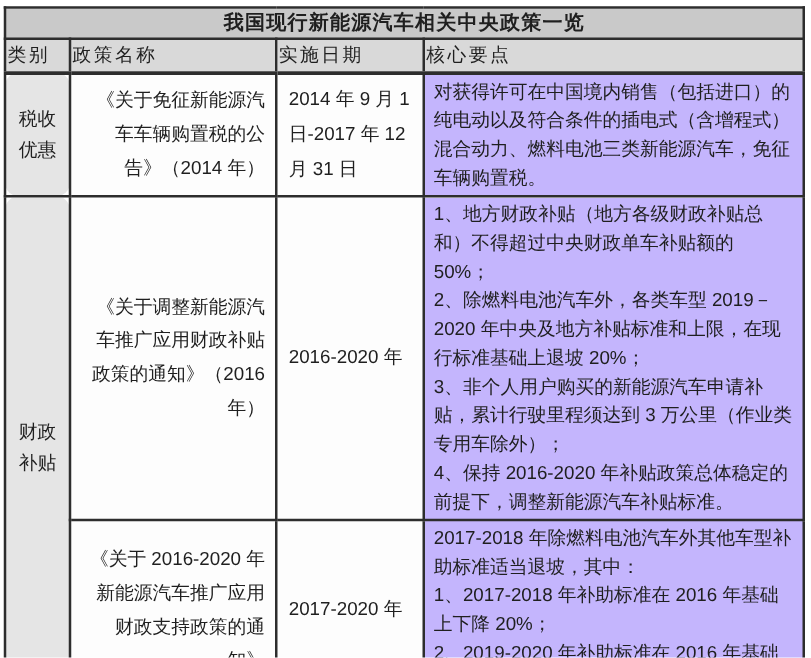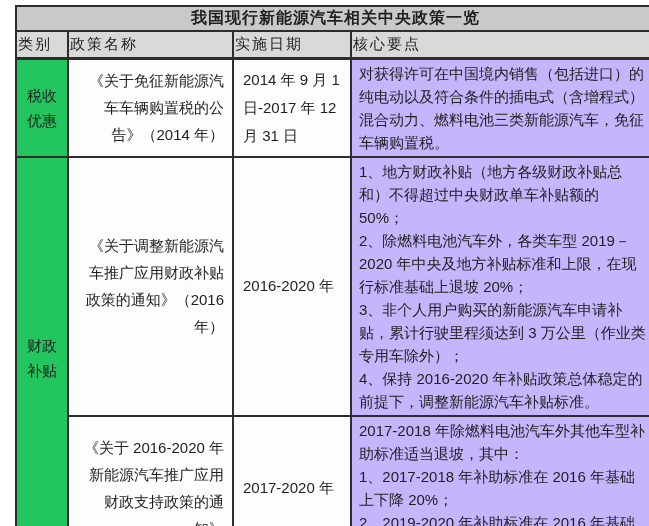--- a/index.html
+++ b/index.html
@@ -8,21 +8,21 @@
     width: 649px;
     height: 526px;
     background: #ffffff;
     font-family: "Liberation Sans", sans-serif;
     color: #1f1f1f;
   }
   .page {
     box-sizing: border-box;
     width: 649px;
     height: 526px;
-    padding: 5px 5px 0 15px;
+    padding: 5px 5px 0 3px;
   }
   table.policy-table {
     border-collapse: collapse;
     table-layout: fixed;
     width: 639px;
   }
   col.c1 { width: 52px; }
   col.c2 { width: 165px; }
   col.c3 { width: 118px; }
   col.c4 { width: 304px; }
@@ -52,21 +52,22 @@
   }
   tr.row1 { height: 92px; }
   tr.row2 { height: 231px; }
   tr.row3 { height: 136px; }
   td.cat {
     text-align: center;
     vertical-align: middle;
     font-size: 15px;
     line-height: 25px;
     padding: 0 9px;
-    background: #22c55e;
+    background: #e5e5e5;
+    border-radius: 11px;
   }
   td.policy {
     text-align: right;
     vertical-align: middle;
     font-size: 15px;
     line-height: 27px;
     padding: 0 8px;
     background: #fdfdfd;
   }
   td.date {

